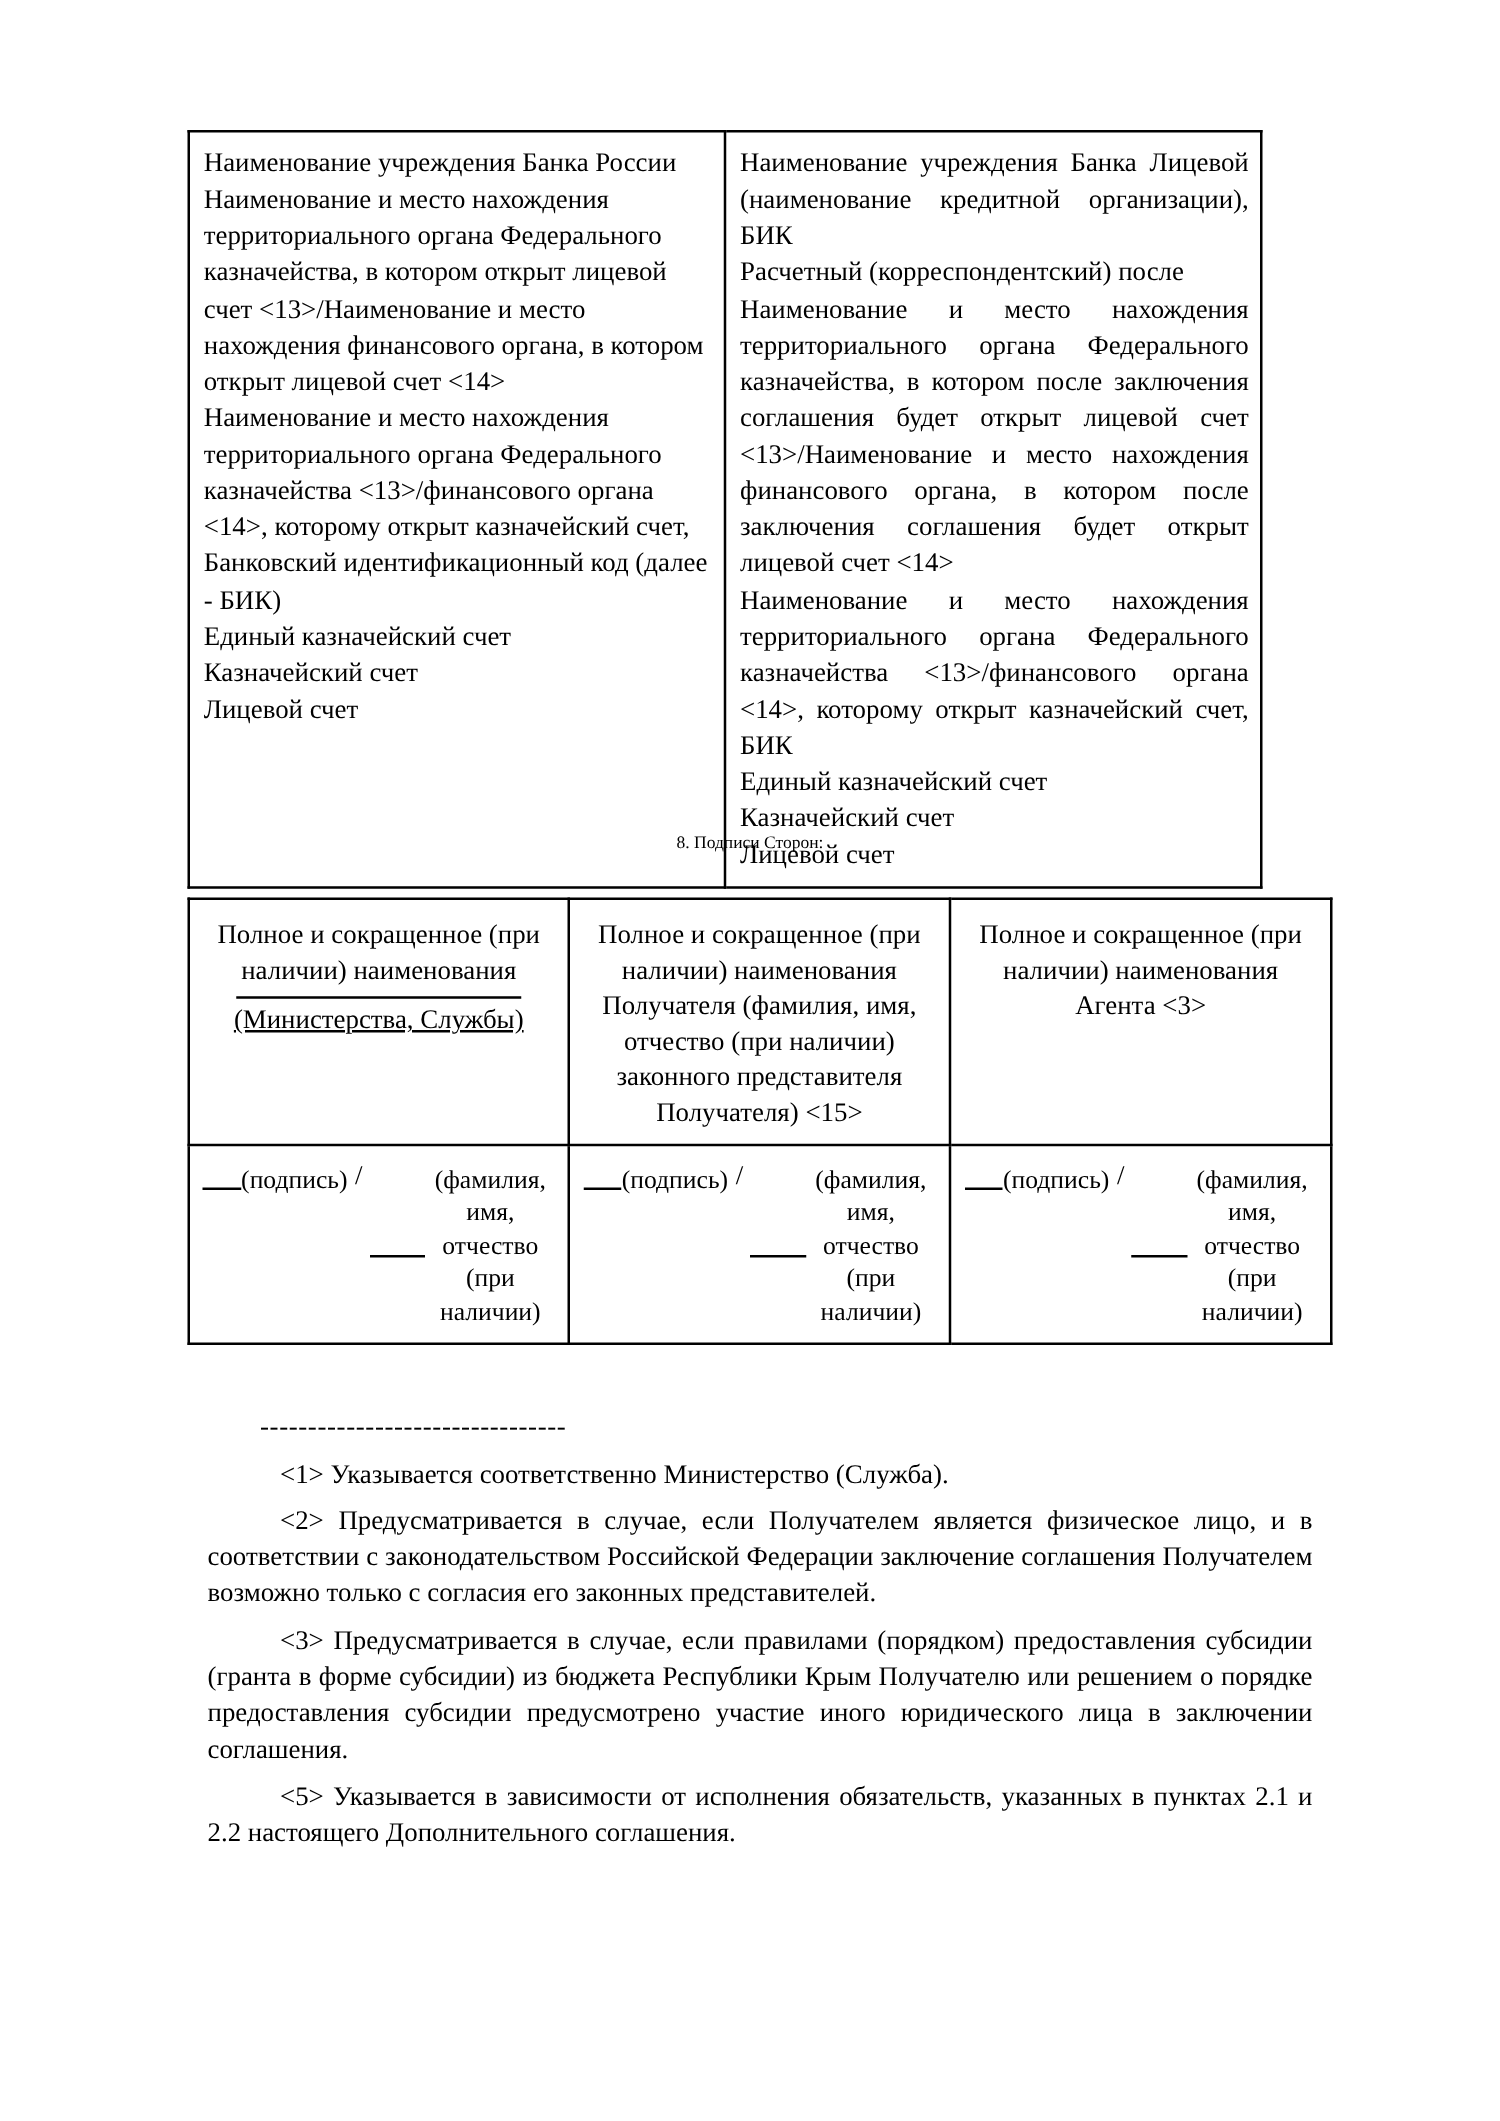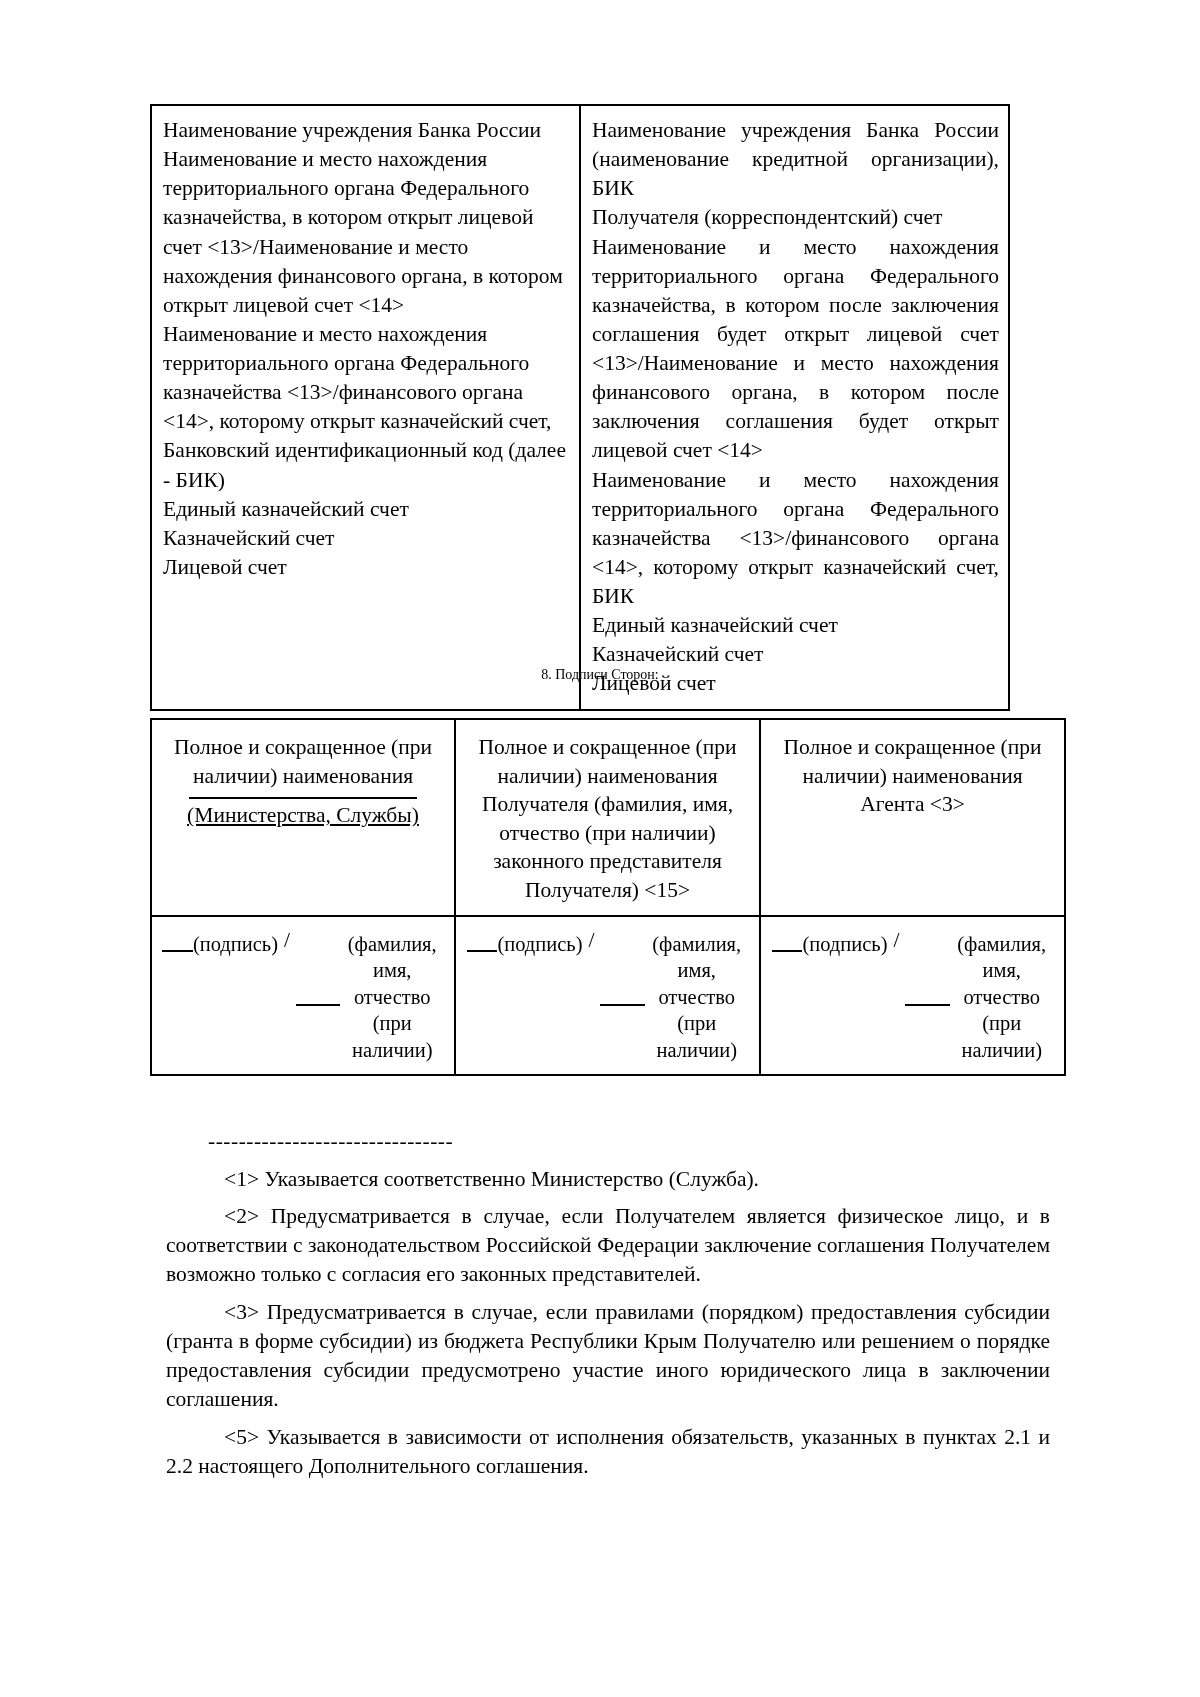--- a/index.html
+++ b/index.html
@@ -177,22 +177,22 @@
         <tr>
           <td class="req-left">
             <p>Наименование учреждения Банка России</p>
             <p>Наименование и место нахождения территориального органа Федерального казначейства, в котором открыт лицевой счет &lt;13&gt;/Наименование и место нахождения финансового органа, в котором открыт лицевой счет &lt;14&gt;</p>
             <p>Наименование и место нахождения территориального органа Федерального казначейства &lt;13&gt;/финансового органа &lt;14&gt;, которому открыт казначейский счет, Банковский идентификационный код (далее - БИК)</p>
             <p>Единый казначейский счет</p>
             <p>Казначейский счет</p>
             <p>Лицевой счет</p>
           </td>
           <td class="req-right">
-            <p>Наименование учреждения Банка России (наименование кредитной организации), БИК</p>
-            <p>Получателя (корреспондентский) счет</p>
+            <p>Наименование учреждения Банка Лицевой (наименование кредитной организации), БИК</p>
+            <p>Расчетный (корреспондентский) после</p>
             <p>Наименование и место нахождения территориального органа Федерального казначейства, в котором после заключения соглашения будет открыт лицевой счет &lt;13&gt;/Наименование и место нахождения финансового органа, в котором после заключения соглашения будет открыт лицевой счет &lt;14&gt;</p>
             <p>Наименование и место нахождения территориального органа Федерального казначейства &lt;13&gt;/финансового органа &lt;14&gt;, которому открыт казначейский счет, БИК</p>
             <p>Единый казначейский счет</p>
             <p>Казначейский счет</p>
             <p>Лицевой счет</p>
           </td>
         </tr>
       </tbody>
     </table>
   </div>

